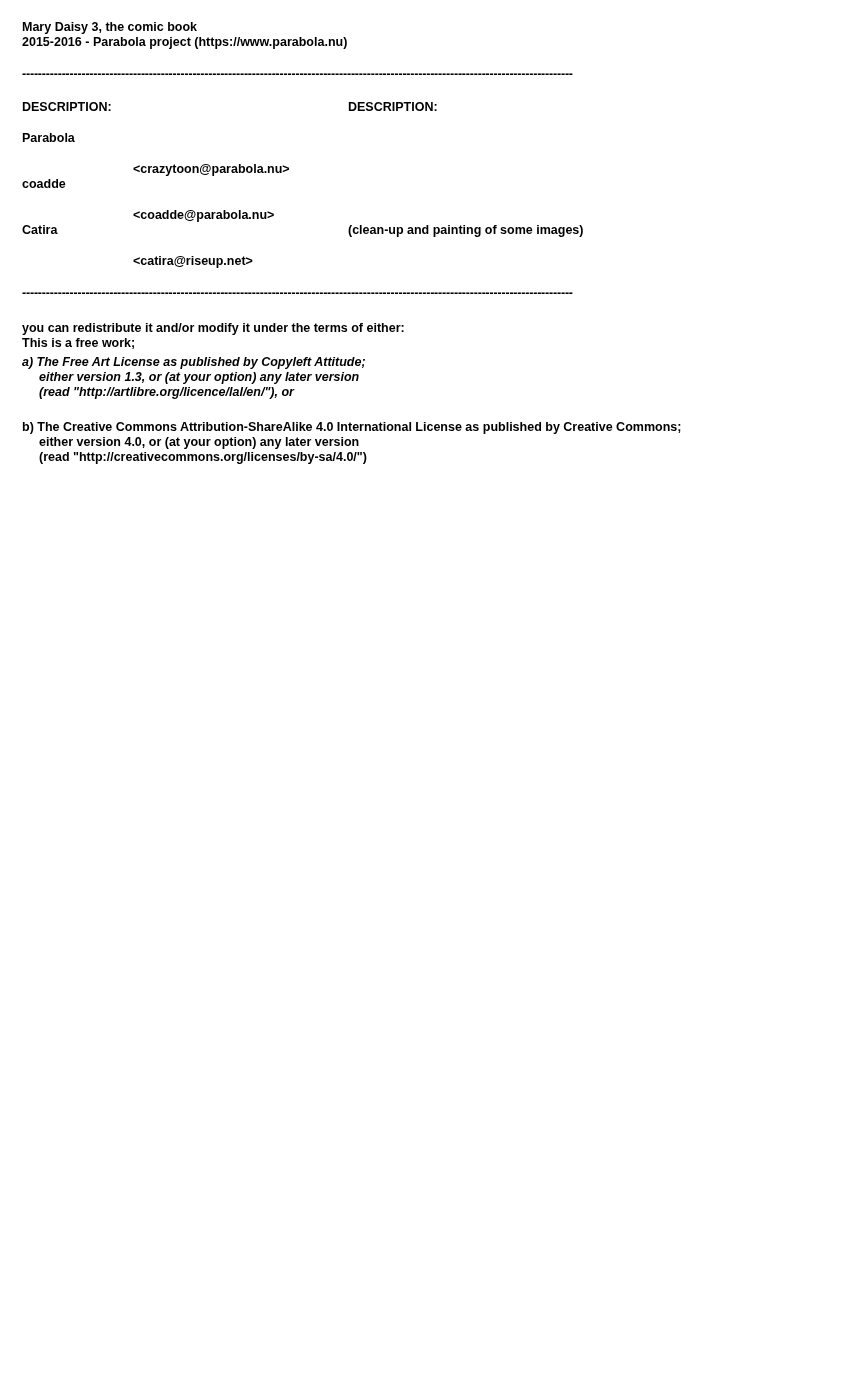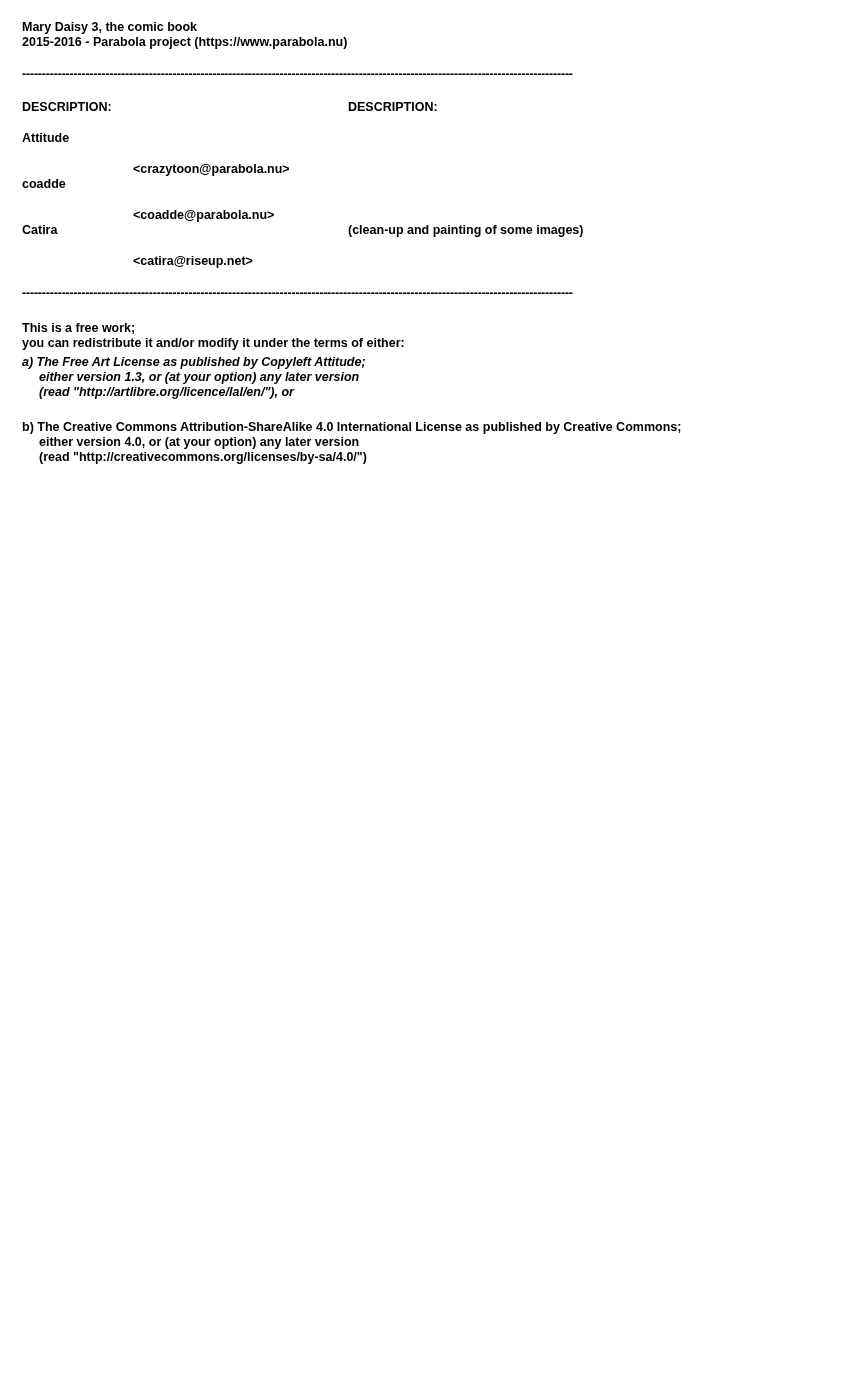--- a/index.html
+++ b/index.html
@@ -73,43 +73,43 @@
   <div class="rule rule-top txt">-------------------------------------------------------------------------------------------------------------------------------------------</div>
 
   <div class="columns">
     <div class="row head-row">
       <div class="txt col-name">DESCRIPTION:</div>
       <div class="txt col-mail"></div>
       <div class="txt col-desc">DESCRIPTION:</div>
     </div>
 
     <div class="row">
-      <div class="txt col-name">Attitude</div>
+      <div class="txt col-name">Parabola</div>
       <div class="txt col-mail">&lt;crazytoon@parabola.nu&gt;</div>
       <div class="txt col-desc"></div>
     </div>
 
     <div class="row">
       <div class="txt col-name">coadde</div>
       <div class="txt col-mail">&lt;coadde@parabola.nu&gt;</div>
       <div class="txt col-desc"></div>
     </div>
 
     <div class="row">
       <div class="txt col-name">Catira</div>
       <div class="txt col-mail">&lt;catira@riseup.net&gt;</div>
       <div class="txt col-desc">(clean-up and painting of some images)</div>
     </div>
   </div>
 
   <div class="rule rule-mid txt">-------------------------------------------------------------------------------------------------------------------------------------------</div>
 
   <div class="free-block">
+    <div class="txt">you can redistribute it and/or modify it under the terms of either:</div>
     <div class="txt">This is a free work;</div>
-    <div class="txt">you can redistribute it and/or modify it under the terms of either:</div>
   </div>
 
   <div class="license-a">
     <div class="txt">a) The Free Art License as published by Copyleft Attitude;</div>
     <div class="txt indent">either version 1.3, or (at your option) any later version</div>
     <div class="txt indent">(read "http://artlibre.org/licence/lal/en/"), or</div>
   </div>
 
   <div class="license-b">
     <div class="txt">b) The Creative Commons Attribution-ShareAlike 4.0 International License as published by Creative Commons;</div>

